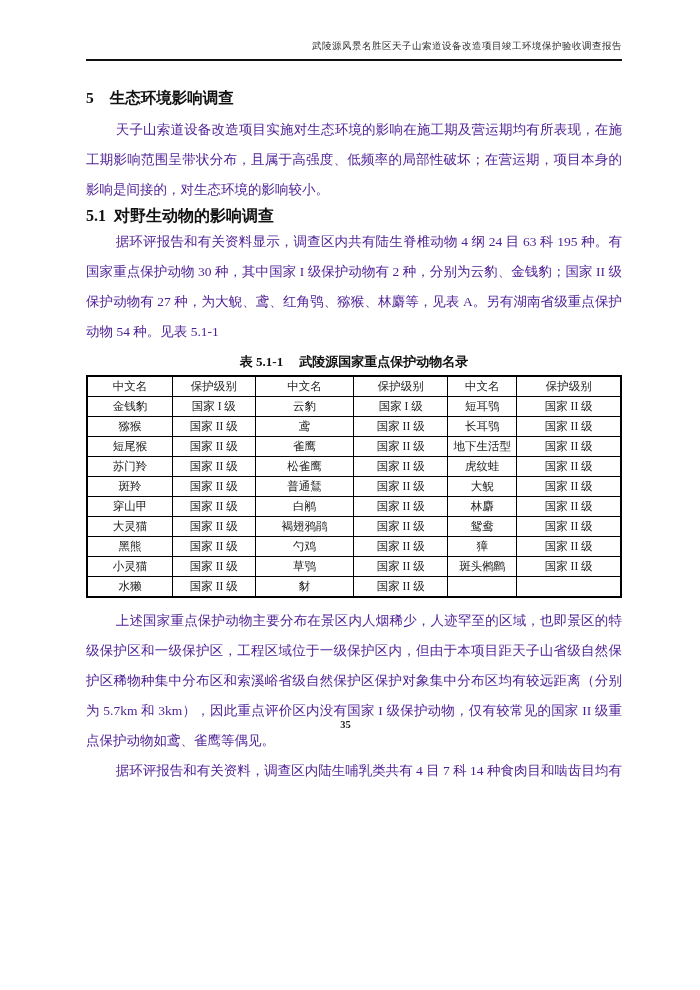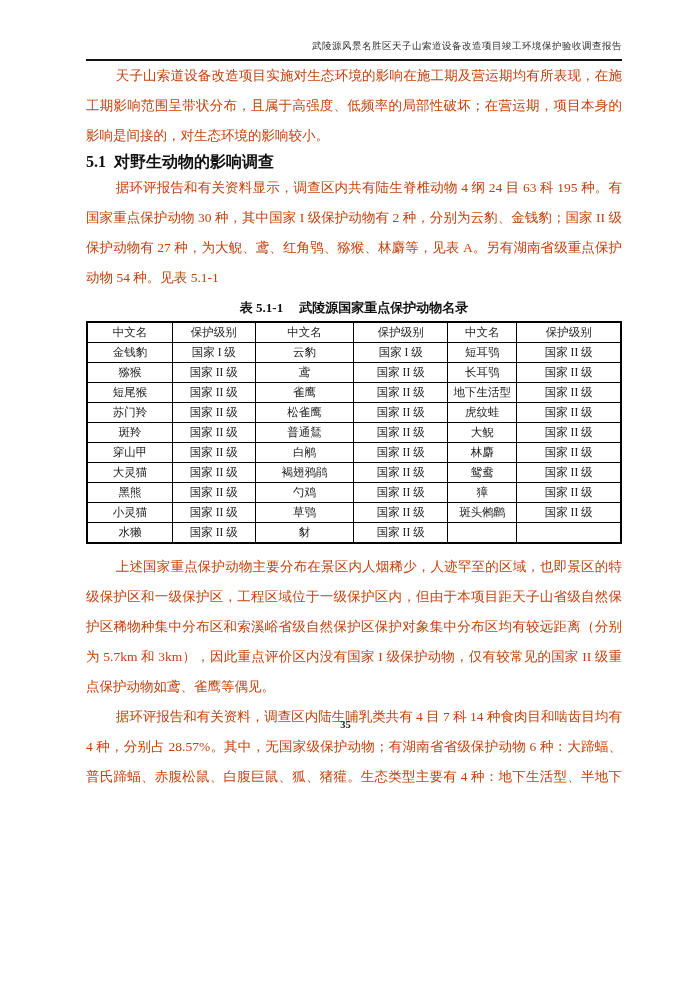--- a/index.html
+++ b/index.html
@@ -48,21 +48,21 @@
     font-weight: normal;
     color: #1c1c1c;
   }
   .sec-h3 .sec-num { margin-right: 8px; letter-spacing: 2px; }
   p.body-para {
     margin: 0;
     font-size: 13.5px;
     line-height: 30px;
     text-align: justify;
     text-indent: 2.2em;
-    color: #c2410c;
+    color: #4c1d95;
   }
   p.para-after-table { margin-top: 8px; }
   .table-caption {
     margin: 6px 0 4px 0;
     text-align: center;
     font-size: 13px;
     font-weight: bold;
     font-family: "Liberation Sans", "DejaVu Sans", sans-serif;
     color: #111;
   }
@@ -97,20 +97,23 @@
 </style>
 </head>
 <body>
 
 <div class="page">
 
   <div class="doc-header">
     <span>武陵源风景名胜区天子山索道设备改造项目竣工环境保护验收调查报告</span>
   </div>
 
+  <div class="sec-h1">
+    <span class="sec-num">5</span><span>生态环境影响调查</span>
+  </div>
 
   <p class="body-para">天子山索道设备改造项目实施对生态环境的影响在施工期及营运期均有所表现，在施工期影响范围呈带状分布，且属于高强度、低频率的局部性破坏；在营运期，项目本身的影响是间接的，对生态环境的影响较小。</p>
 
   <div class="sec-h2">
     <span class="sec-num">5.1</span><span>对野生动物的影响调查</span>
   </div>
 
   <p class="body-para">据环评报告和有关资料显示，调查区内共有陆生脊椎动物 4 纲 24 目 63 科 195 种。有国家重点保护动物 30 种，其中国家 I 级保护动物有 2 种，分别为云豹、金钱豹；国家 II 级保护动物有 27 种，为大鲵、鸢、红角鸮、猕猴、林麝等，见表 A。另有湖南省级重点保护动物 54 种。见表 5.1-1</p>
 
   <div class="table-caption">

